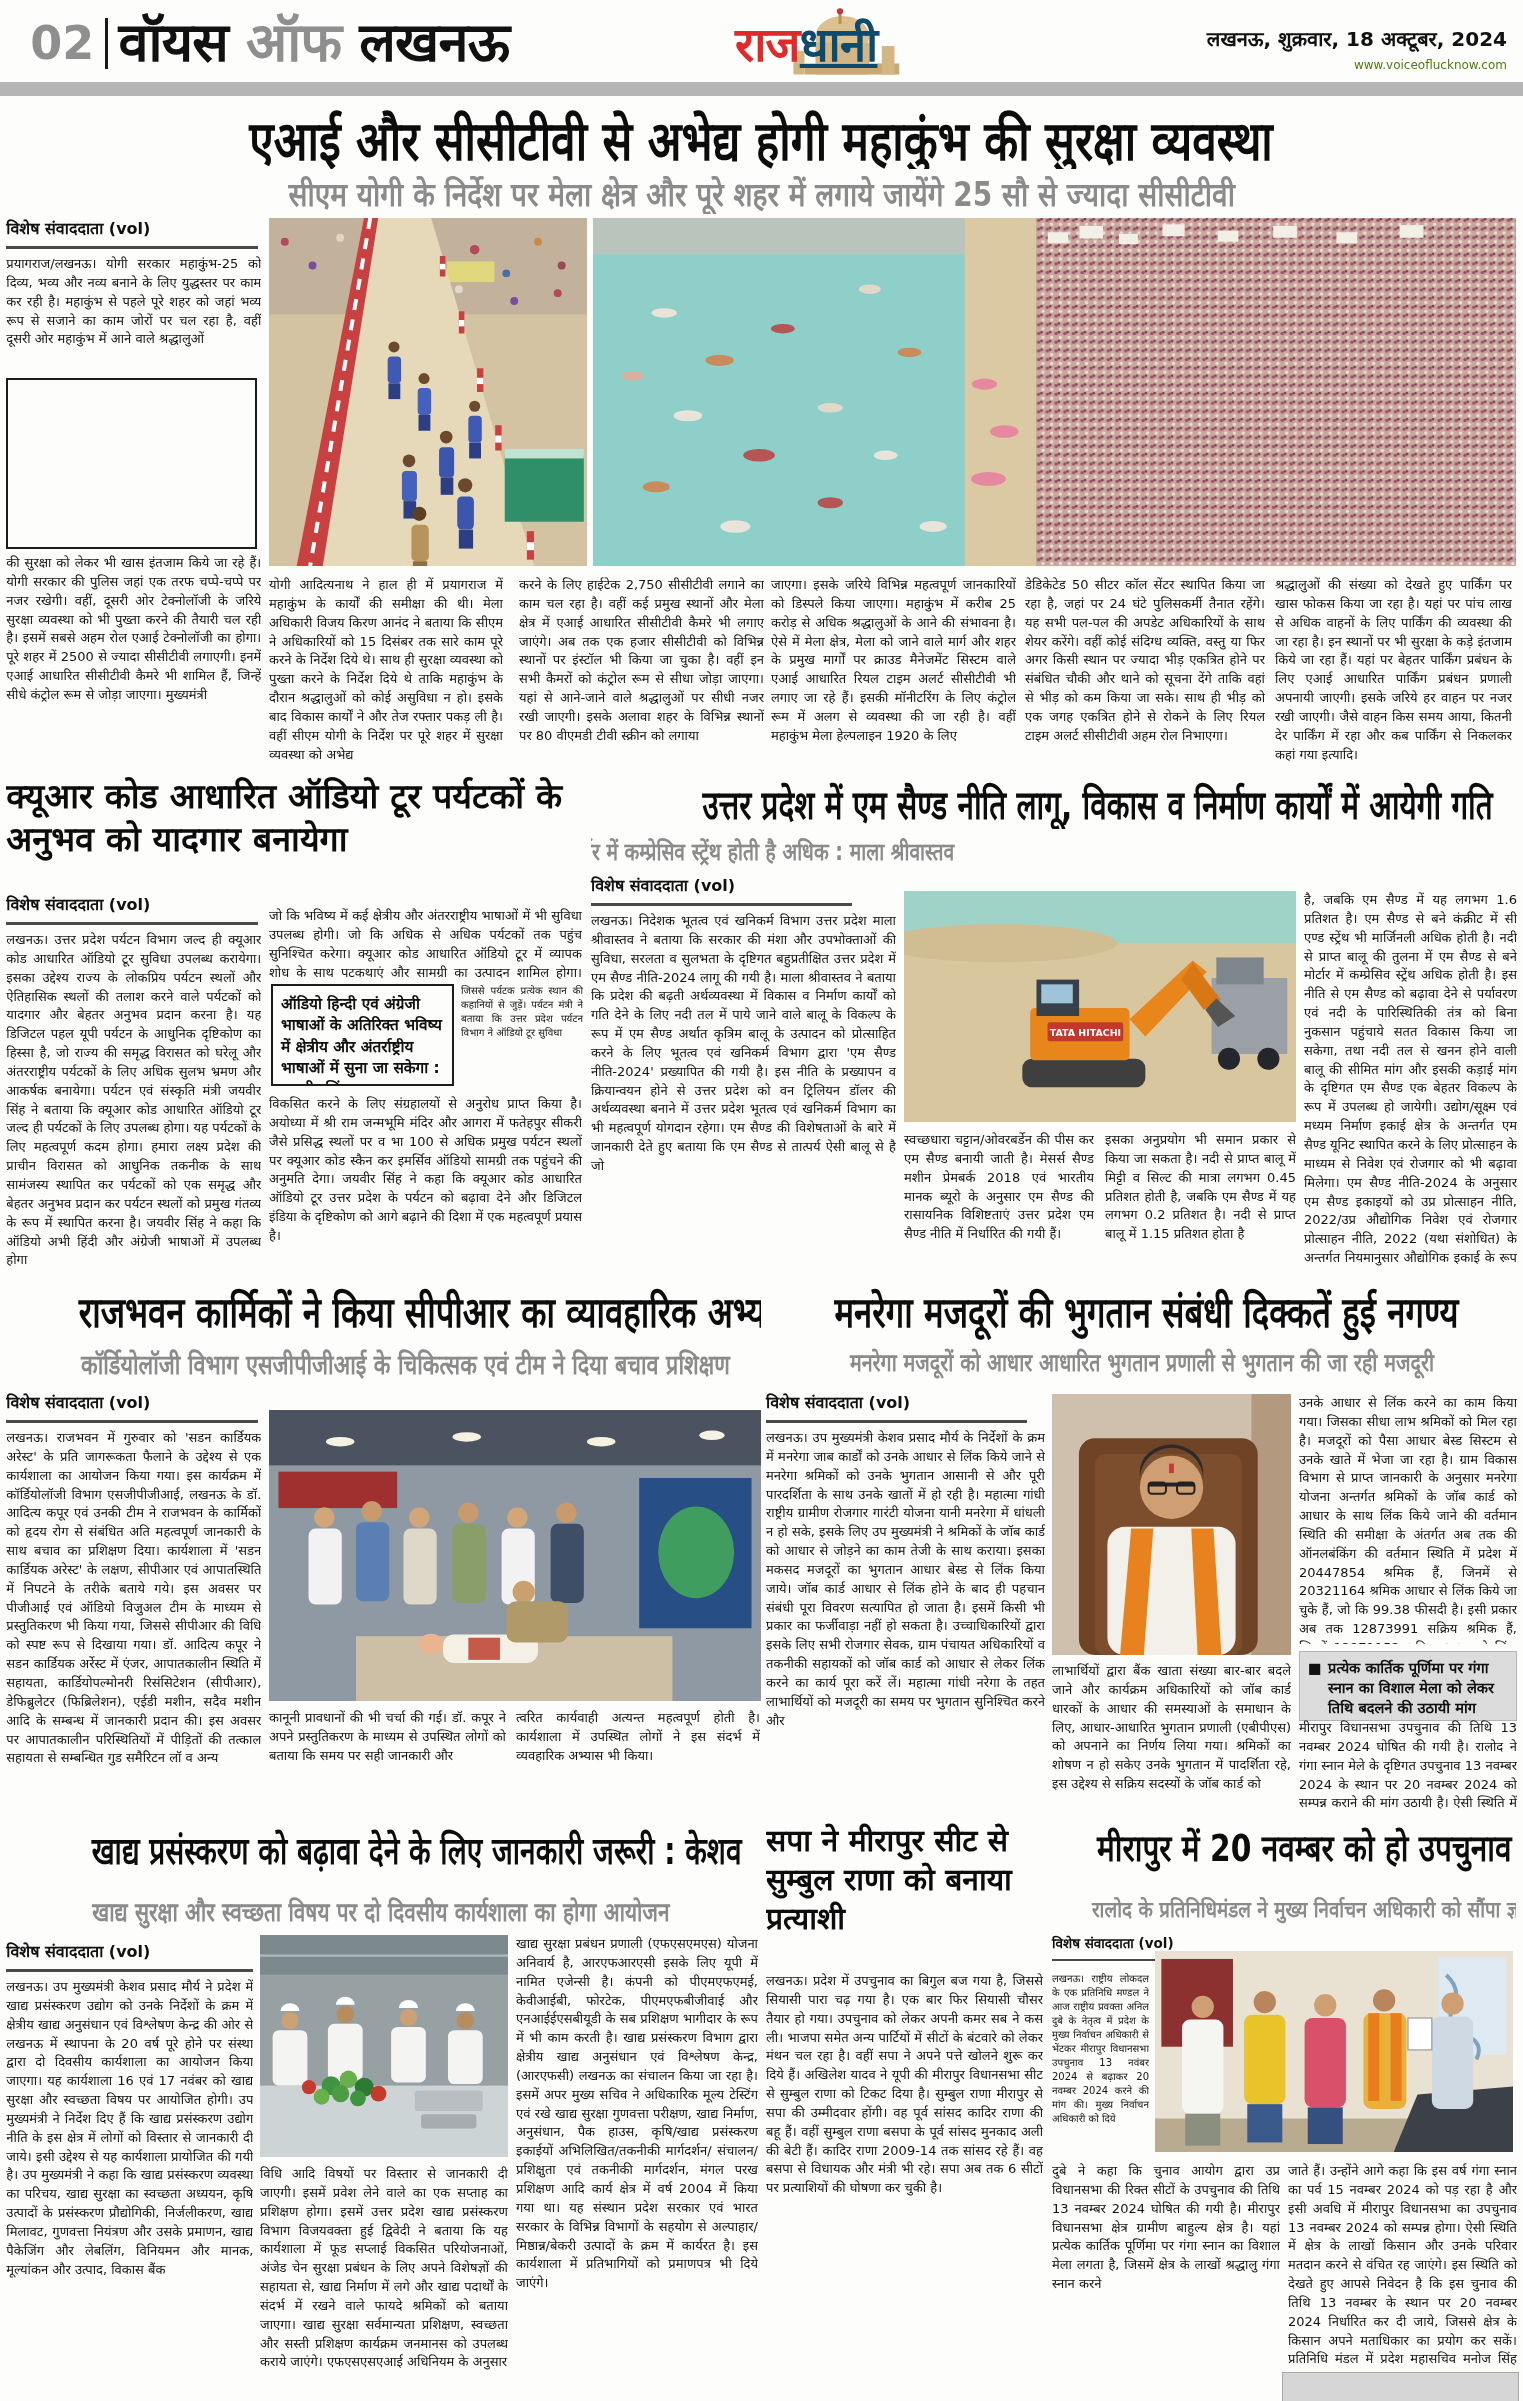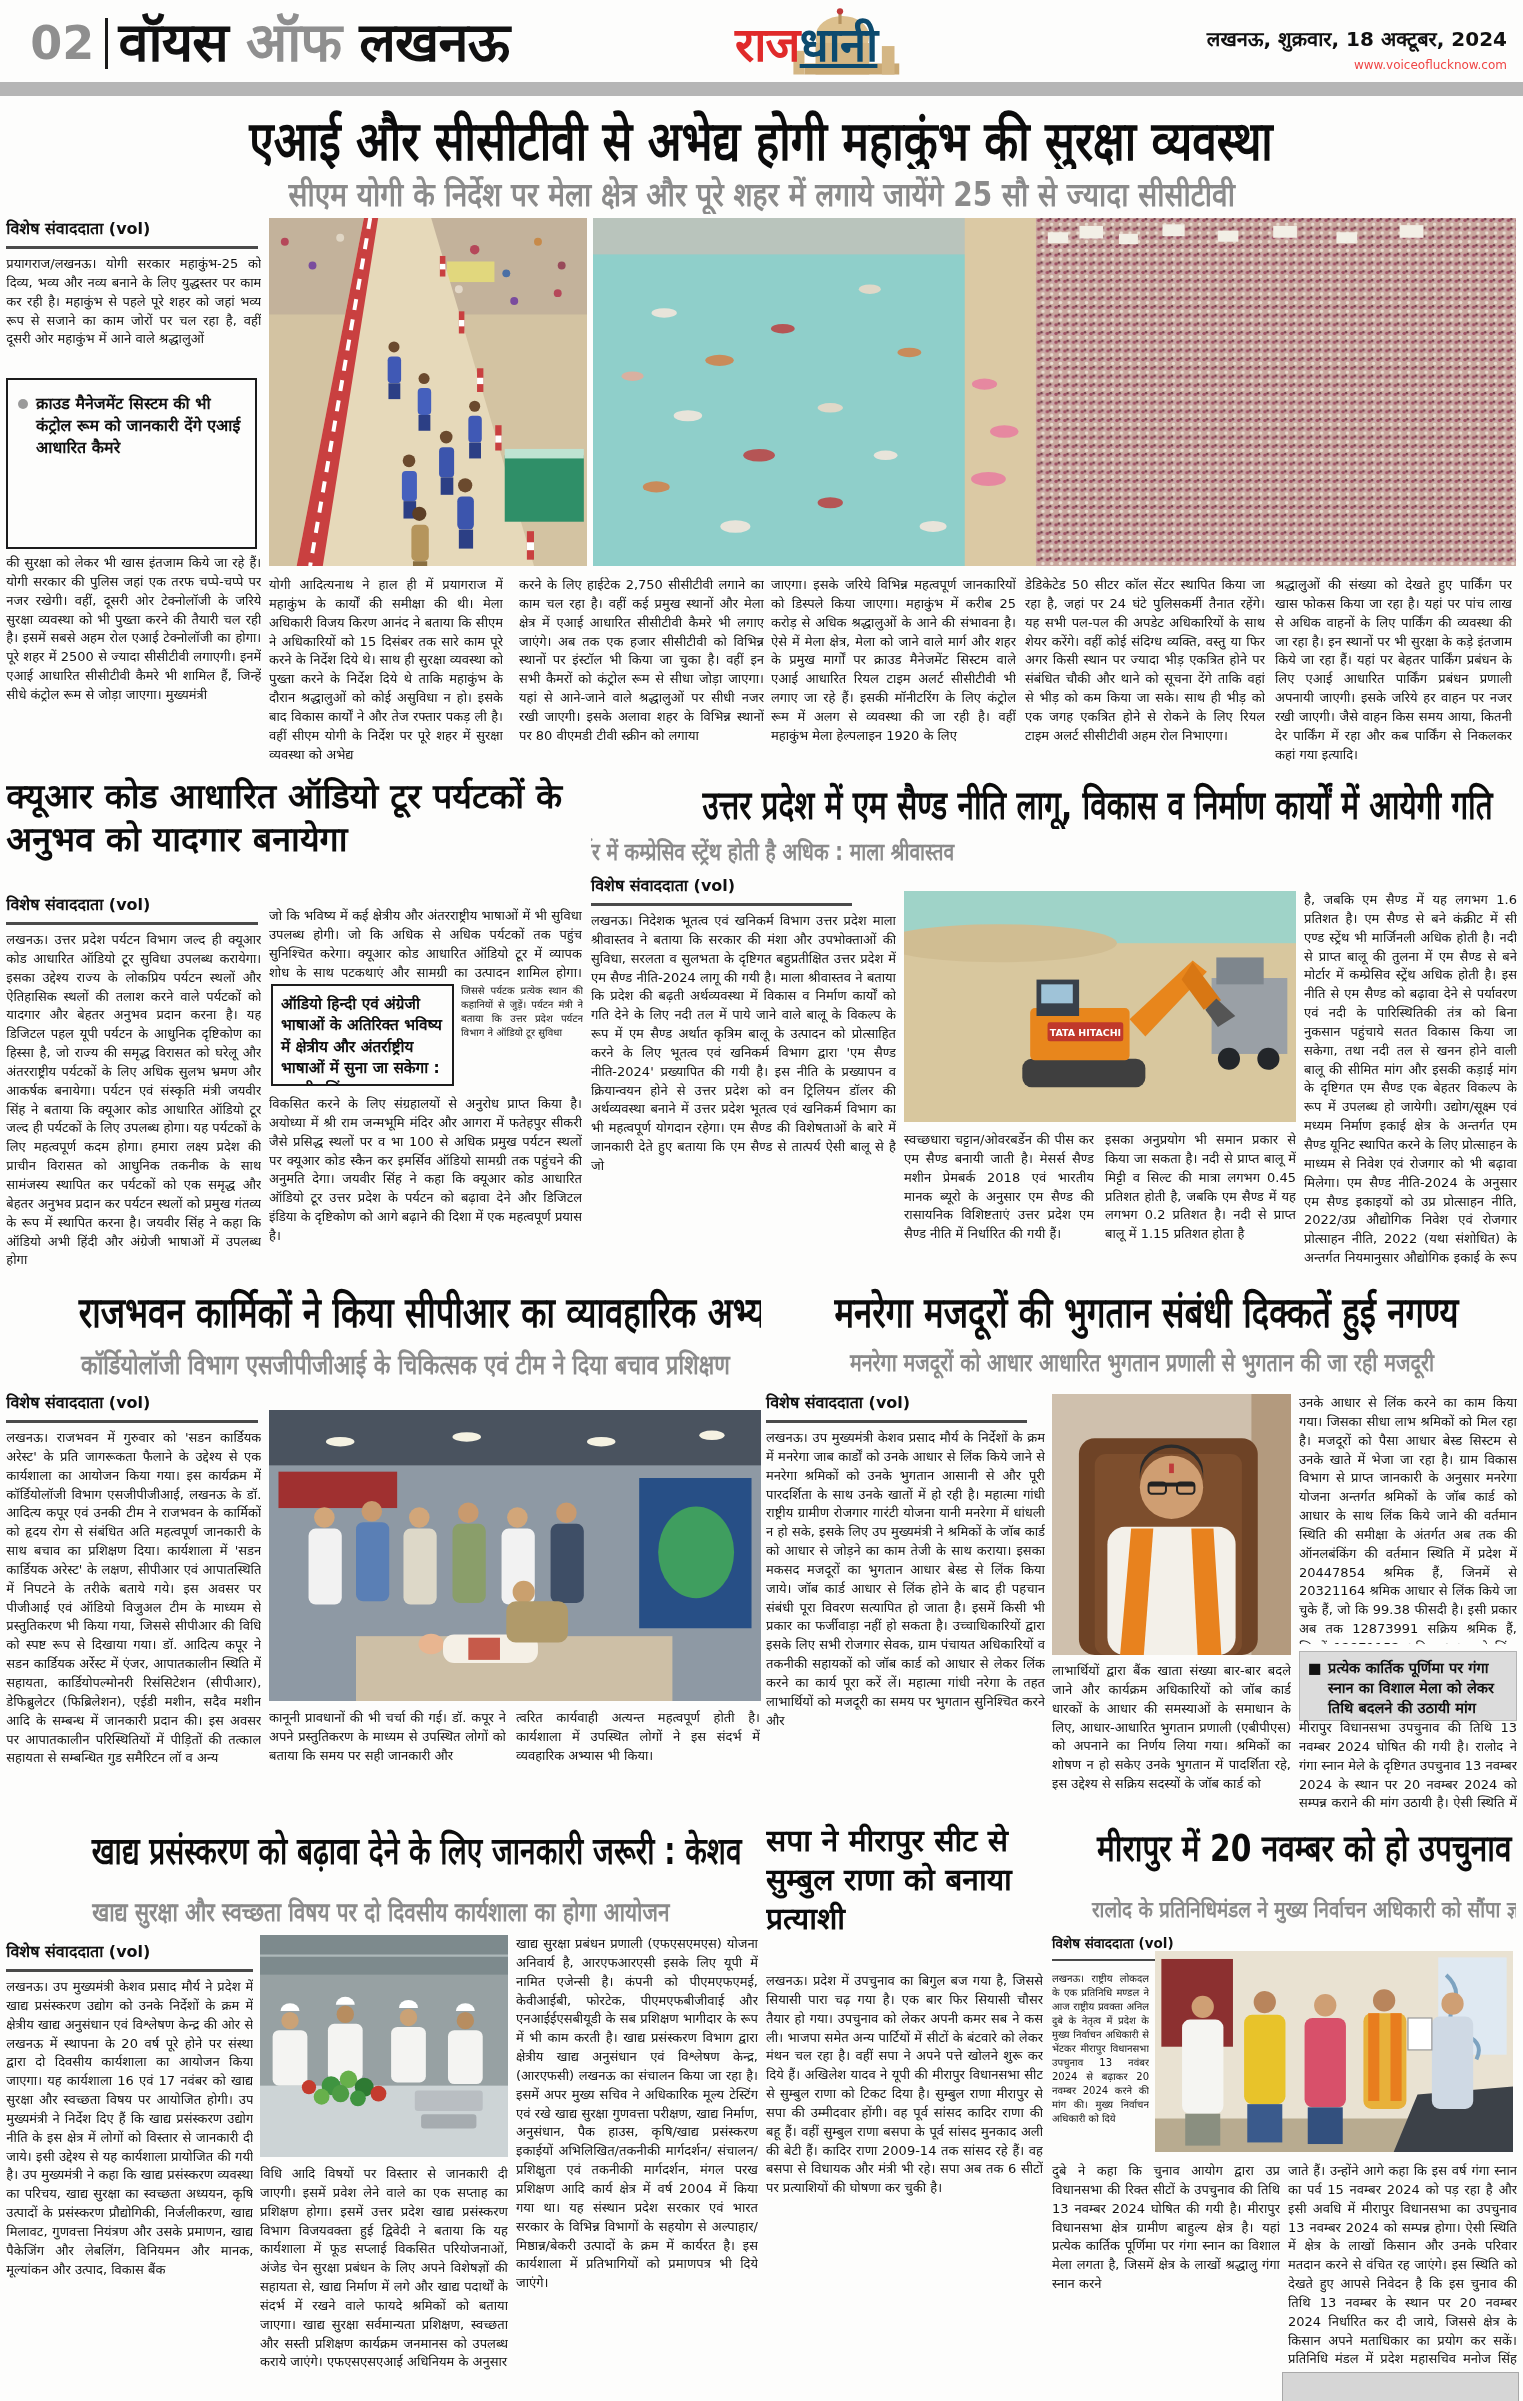--- a/index.html
+++ b/index.html
@@ -23,21 +23,21 @@
   .photo svg{display:block;width:100%;height:100%;}
   .highlight-box{background:#dcdcdc;border:0.8px solid #b3b3b3;padding:6.3px 8px;font-weight:bold;font-size:14.6px;line-height:1.35;overflow:hidden;display:flex;gap:6.3px;color:#111;}
   .masthead-num{font-size:46px;font-weight:bold;color:#8f8f8f;line-height:1;}
   .masthead-divider{width:2.4px;background:#1a1a1a;height:51px;margin:0 11px;}
   .masthead-name{font-size:54px;font-weight:bold;color:#111;line-height:1;letter-spacing:-0.8px;}
   .masthead-name .mid{color:#8f8f8f;}
   .logo-text{font-size:47px;font-weight:bold;line-height:1;letter-spacing:-0.8px;}
   .logo-text .p1{color:#e02a2a;}
   .logo-text .p2{color:#0c4a6e;text-decoration:underline;}
   .dateline{font-size:20px;font-weight:bold;color:#111;text-align:right;}
-  .website{font-size:12px;color:#ef4444;text-align:right;}
+  .website{font-size:12px;color:#4d7c0f;text-align:right;}
   .graybar{background:#b5b5b5;}
 </style>
 </head>
 <body>
 
 <div class="abs" style="left:14.2px;top:16px;display:flex;align-items:center;margin-left:16px;">
   <span class="masthead-num">02</span>
   <span class="masthead-divider"></span>
   <span class="masthead-name">
     <span>वॉयस</span>
@@ -72,24 +72,20 @@
   <span class="cond" style="transform:scale(0.85,1.05);">एआई और सीसीटीवी से अभेद्य होगी महाकुंभ की सुरक्षा व्यवस्था</span>
 </div>
 <div class="abs subhead" style="left:0;top:171px;width:1523px;height:43px;font-size:33px;">
   <span class="cond" style="transform:scale(0.85,1.0);">सीएम योगी के निर्देश पर मेला क्षेत्र और पूरे शहर में लगाये जायेंगे 25 सौ से ज्यादा सीसीटीवी</span>
 </div>
 
 <div class="abs byline" style="left:6.3px;top:217px;width:252px;">विशेष संवाददाता (vol)</div>
 <div class="abs body-text" style="left:6.3px;top:255px;width:255px;height:119px;">प्रयागराज/लखनऊ। योगी सरकार महाकुंभ-25 को दिव्य, भव्य और नव्य बनाने के लिए युद्धस्तर पर काम कर रही है। महाकुंभ से पहले पूरे शहर को जहां भव्य रूप से सजाने का काम जोरों पर चल रहा है, वहीं दूसरी ओर महाकुंभ में आने वाले श्रद्धालुओं</div>
 
 <div class="abs bullet-box" style="left:6.3px;top:378px;width:228px;height:146px;">
-  <div class="bitem">
-      <span class="bullet-dot"></span>
-      <span>क्राउड मैनेजमेंट सिस्टम की भी कंट्रोल रूम को जानकारी देंगे एआई आधारित कैमरे</span>
-    </div>
 
 </div>
 
 <div class="abs body-text" style="left:6.3px;top:554px;width:255px;height:207px;">की सुरक्षा को लेकर भी खास इंतजाम किये जा रहे हैं। योगी सरकार की पुलिस जहां एक तरफ चप्पे-चप्पे पर नजर रखेगी। वहीं, दूसरी ओर टेक्नोलॉजी के जरिये सुरक्षा व्यवस्था को भी पुख्ता करने की तैयारी चल रही है। इसमें सबसे अहम रोल एआई टेक्नोलॉजी का होगा। पूरे शहर में 2500 से ज्यादा सीसीटीवी लगाएगी। इनमें एआई आधारित सीसीटीवी कैमरे भी शामिल हैं, जिन्हें सीधे कंट्रोल रूम से जोड़ा जाएगा। मुख्यमंत्री</div>
 
 <div class="photo" style="left:269px;top:218px;width:318px;height:348px;">
   <svg viewBox="0 0 402 440" preserveAspectRatio="none">
     <rect width="402" height="440" fill="#d3c3a2"></rect>
     <rect width="402" height="122" fill="#c3b29b"></rect>
     <circle cx="20" cy="30" r="5" fill="#b5485a"></circle>

